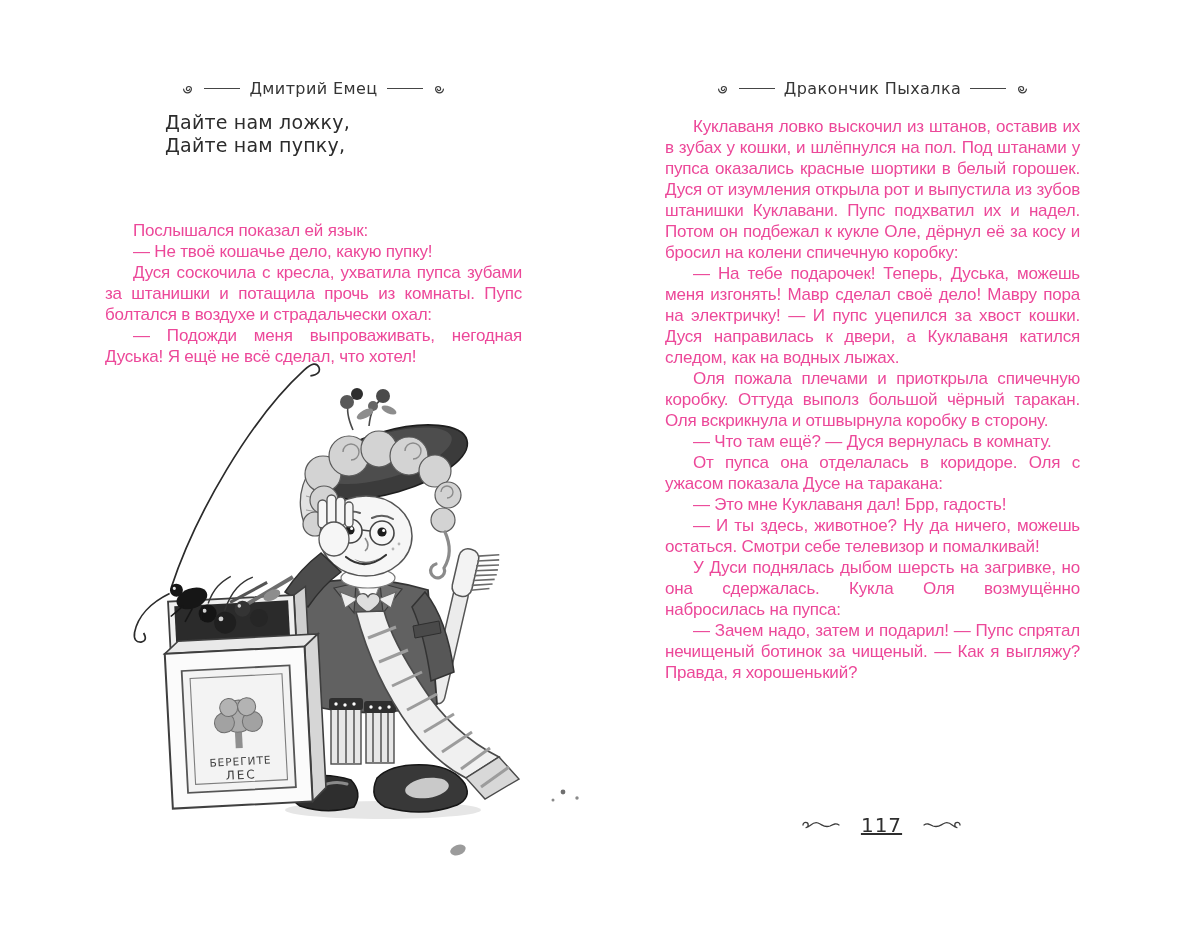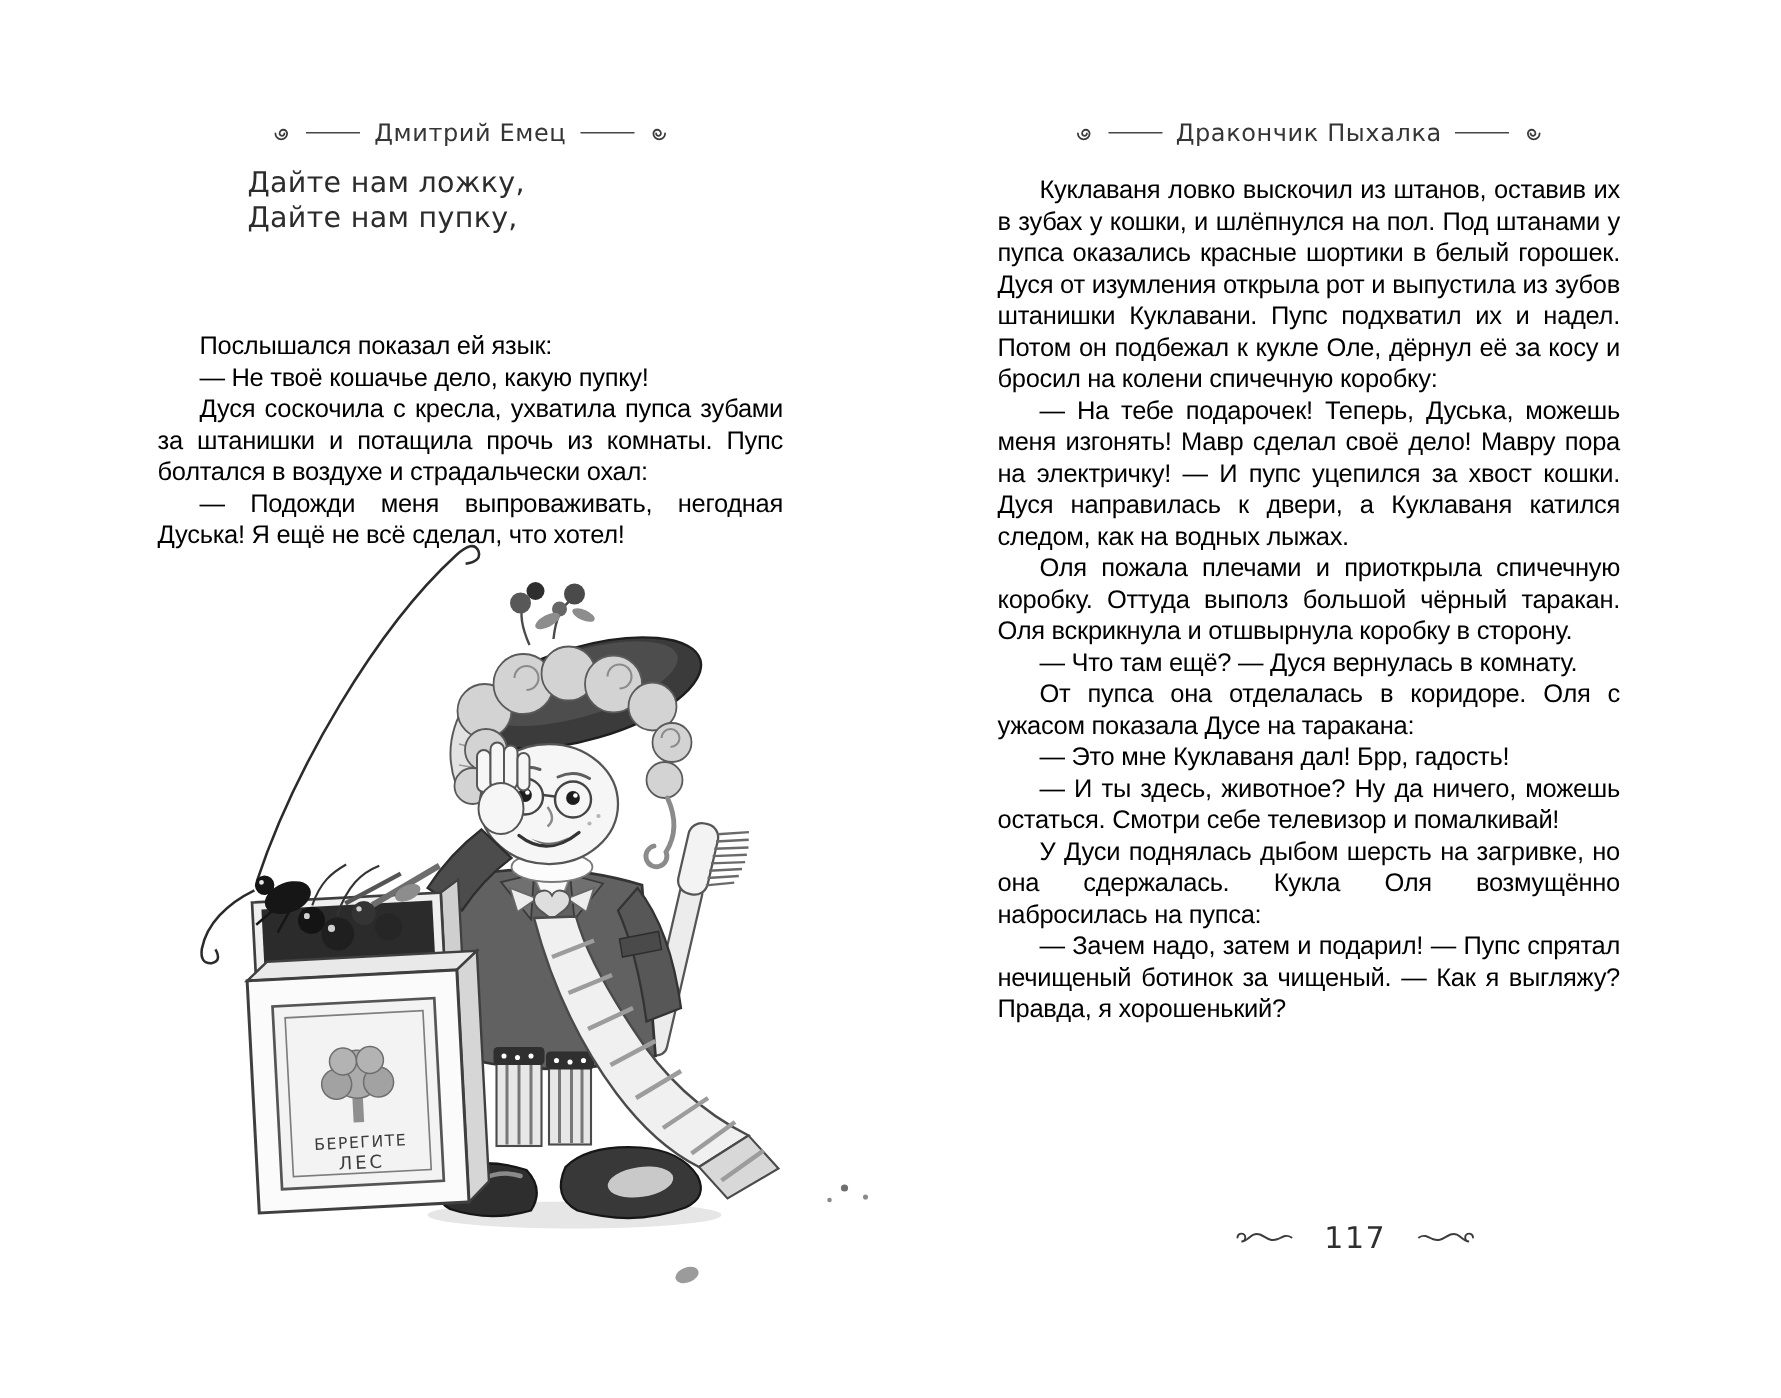--- a/index.html
+++ b/index.html
@@ -19,31 +19,31 @@
   .spiral svg{display:block;}
   
   .poem{
     position:absolute;left:129px;top:111px;
     font-family:"DejaVu Sans",sans-serif;font-size:19px;line-height:23px;
     color:#2c2c2c;letter-spacing:.2px;margin-left:36px;
   }
   
   .body-text{
     position:absolute;text-align:justify;font-size:17px;line-height:21px;
-    letter-spacing:-0.2px;color:#000000;
+    letter-spacing:-0.2px;color:#ec4899;
   }
   .body-text.left{left:105px;top:220px;width:417px;}
   .body-text.right{left:665px;top:116px;width:415px;}
   .body-text p{margin:0;text-indent:28px;}
   
   .illustration{position:absolute;left:125px;top:350px;width:500px;height:512px;}
   
   .page-footer{
-    position:absolute;left:696px;top:813px;width:415px;
-    display:flex;align-items:center;justify-content:center;gap:20px;
+    position:absolute;left:674px;top:813px;width:415px;
+    display:flex;align-items:center;justify-content:center;gap:20px;text-decoration:underline;
   }
   .page-number{
     font-family:"DejaVu Sans",sans-serif;font-size:20px;color:#2f2f2f;letter-spacing:1px;
   }
   .squiggle svg{display:block;}
 </style>
 </head>
 <body>
 
 <div class="spread">

